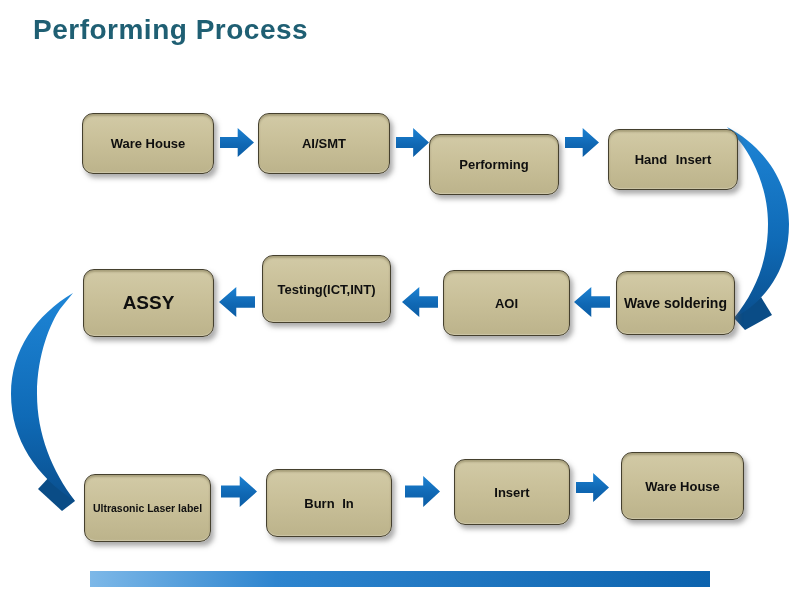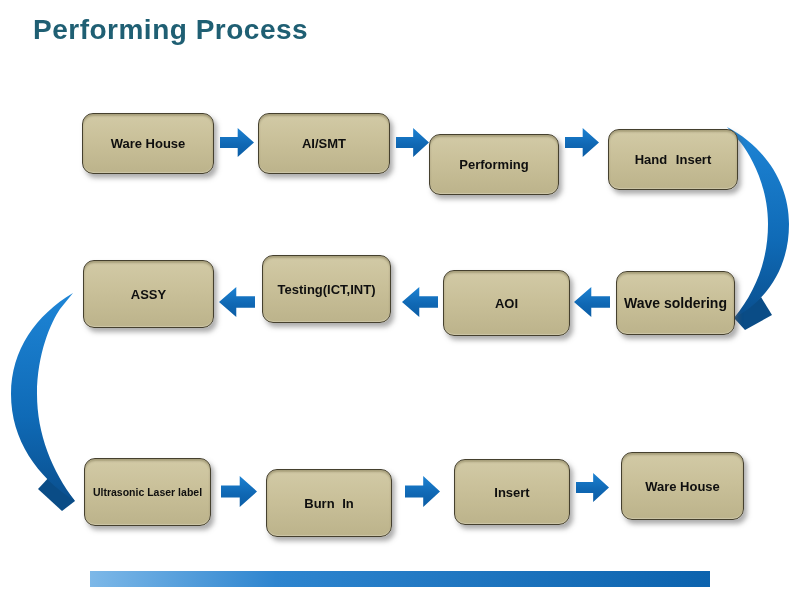--- a/index.html
+++ b/index.html
@@ -14,21 +14,21 @@
   .box{
     position:absolute;
     background:linear-gradient(180deg,#d2caa6 0%,#c9c099 45%,#bcb38b 100%);
     border:1.5px solid #45402e;border-radius:11px;
     box-shadow:3px 4px 5px rgba(90,90,90,0.5), inset 0 2px 2px rgba(70,58,25,0.30), inset 0 -1px 1px rgba(255,255,255,0.25);
     display:flex;align-items:center;justify-content:center;
     color:#0f0f0f;font-size:13px;text-align:center;
   }
   .box .lbl{padding:0 4px;font-weight:bold;}
   .fs11{font-size:14px;}
-  .fs10{font-size:10.5px;}
+  .fs10{font-size:10.5px;margin-top:16px;}
   .arrow{position:absolute;background:linear-gradient(180deg,#1e85d6 0%,#1068b4 55%,#0a5ba3 100%);}
   .arrow-r{clip-path:polygon(0% 33%,52% 33%,52% 6%,100% 50%,52% 94%,52% 67%,0% 67%);}
   .arrow-l{clip-path:polygon(100% 33%,48% 33%,48% 6%,0% 50%,48% 94%,48% 67%,100% 67%);}
   .curves{position:absolute;left:0;top:0;pointer-events:none;}
   .footer-bar{
     position:absolute;left:90px;top:571px;width:620px;height:16px;
     background:linear-gradient(90deg,#7db8e8 0%,#2e85cf 30%,#0c63ae 100%);
   }
 </style>
 </head>
@@ -75,21 +75,21 @@
   <span class="lbl">Performing</span>
 </div>
 <div class="box" style="left:608px;top:113px;width:128px;height:59px;word-spacing:5px;margin-top:16px;">
   <span class="lbl">Hand Insert</span>
 </div>
 
 <div class="arrow arrow-r" style="left:220px;top:126px;width:34px;height:33px;"></div>
 <div class="arrow arrow-r" style="left:396px;top:126px;width:33px;height:33px;"></div>
 <div class="arrow arrow-r" style="left:565px;top:126px;width:34px;height:33px;"></div>
 
-<div class="box" style="left:83px;top:260px;width:129px;height:66px;font-size:13px;">
+<div class="box" style="left:83px;top:269px;width:129px;height:66px;font-size:19px;">
   <span class="lbl">ASSY</span>
 </div>
 <div class="box" style="left:262px;top:255px;width:127px;height:66px;text-align:center;">
   <span class="lbl">Testing(ICT,INT)</span>
 </div>
 <div class="box" style="left:443px;top:270px;width:125px;height:64px;text-align:right;">
   <span class="lbl">AOI</span>
 </div>
 <div class="box fs11" style="left:616px;top:271px;width:117px;height:62px;">
   <span class="lbl">Wave soldering</span>

